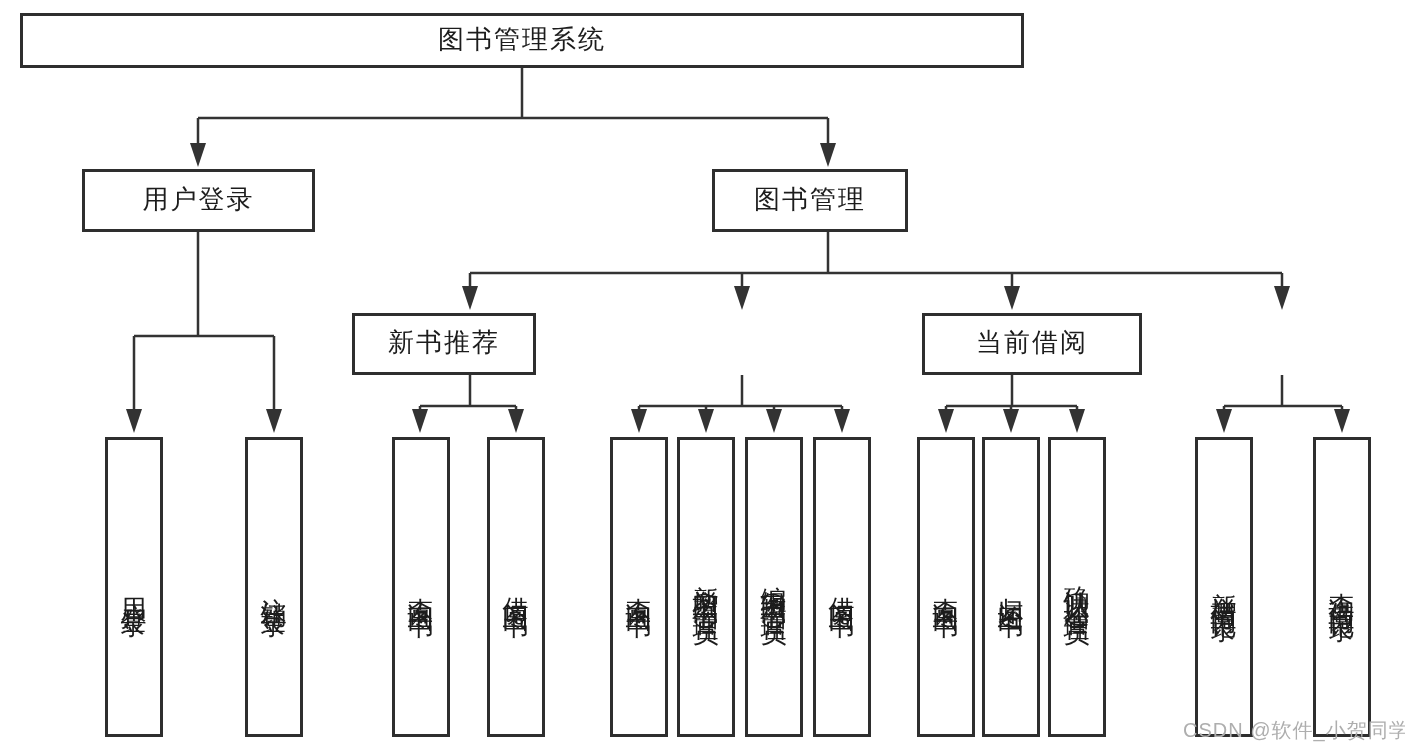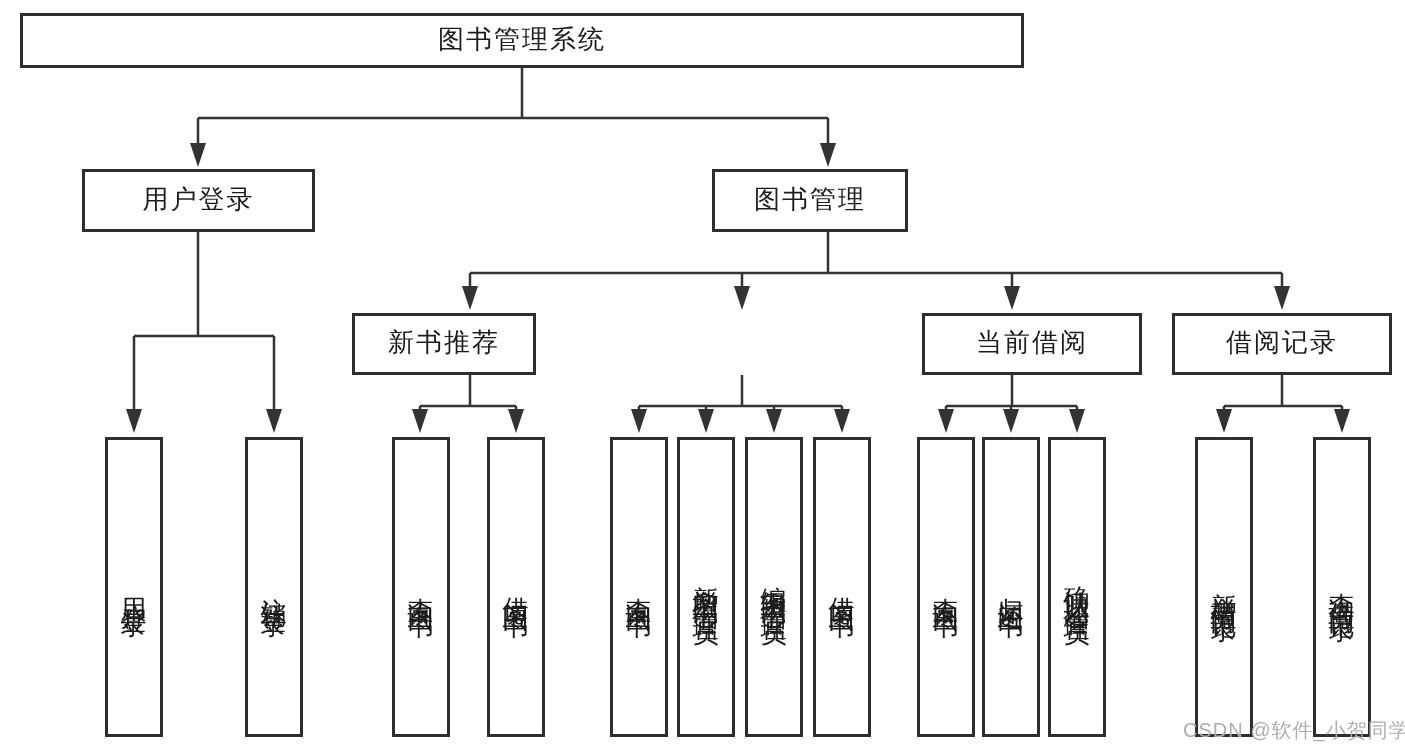--- a/index.html
+++ b/index.html
@@ -111,21 +111,20 @@
     </g>
   </svg>
 
   <div class="box" style="left:20px; top:13px; width:1004px; height:55px;">图书管理系统</div>
 
   <div class="box" style="left:82px; top:169px; width:233px; height:63px;">用户登录</div>
   <div class="box" style="left:712px; top:169px; width:196px; height:63px;">图书管理</div>
 
   <div class="box" style="left:352px; top:313px; width:184px; height:62px;">新书推荐</div>
   <div class="box" style="left:902px; top:313px; width:220px; height:62px;margin-left:20px;">当前借阅</div>
-  <div class="box" style="left:1172px; top:313px; width:220px; height:62px;">借阅记录</div>
 
   <div class="leaf" style="left:105px;">用户登录</div>
   <div class="leaf" style="left:245px;">注销登录</div>
 
   <div class="leaf" style="left:392px;">查询图书</div>
   <div class="leaf" style="left:487px;">借阅图书</div>
 
   <div class="leaf" style="left:610px;">查询图书</div>
   <div class="leaf" style="left:677px;">新增图书（管理员）</div>
   <div class="leaf" style="left:745px;">编辑图书（管理员）</div>

